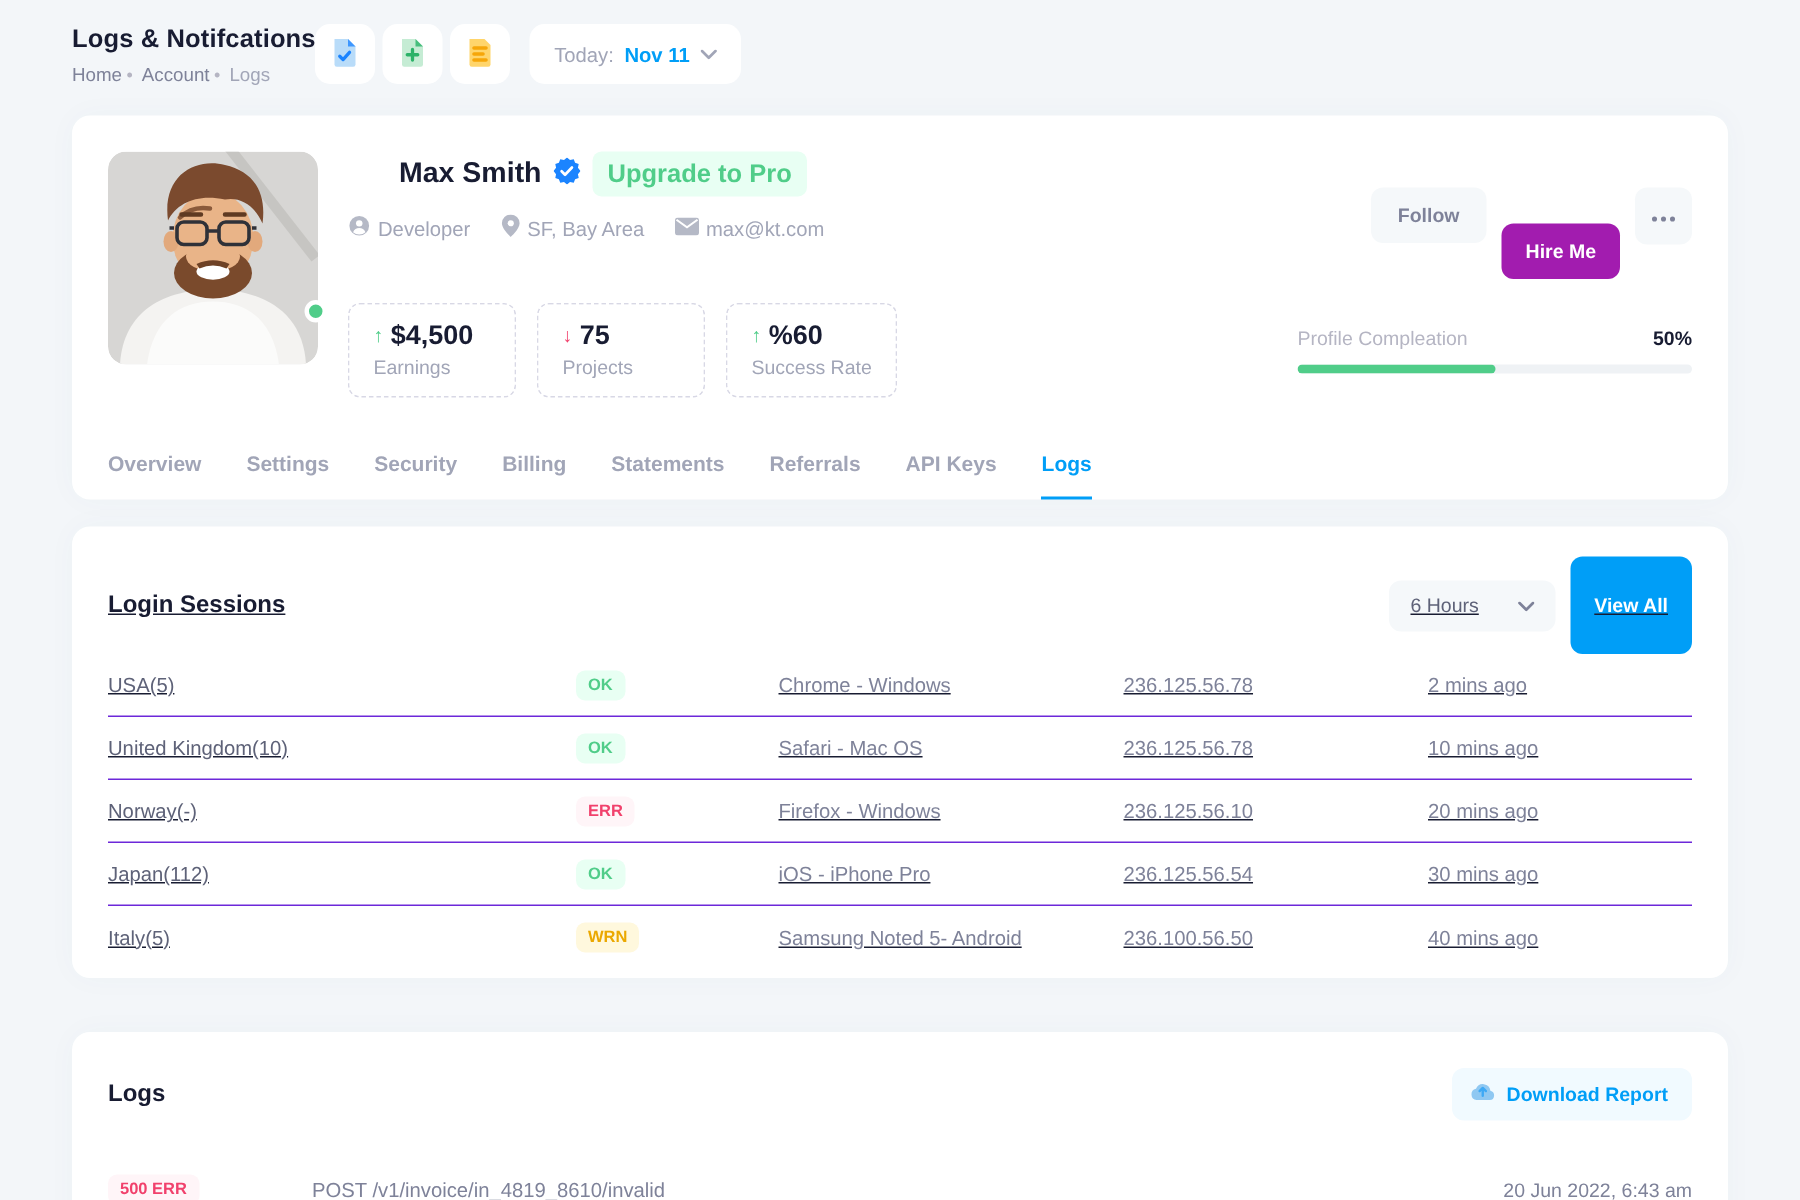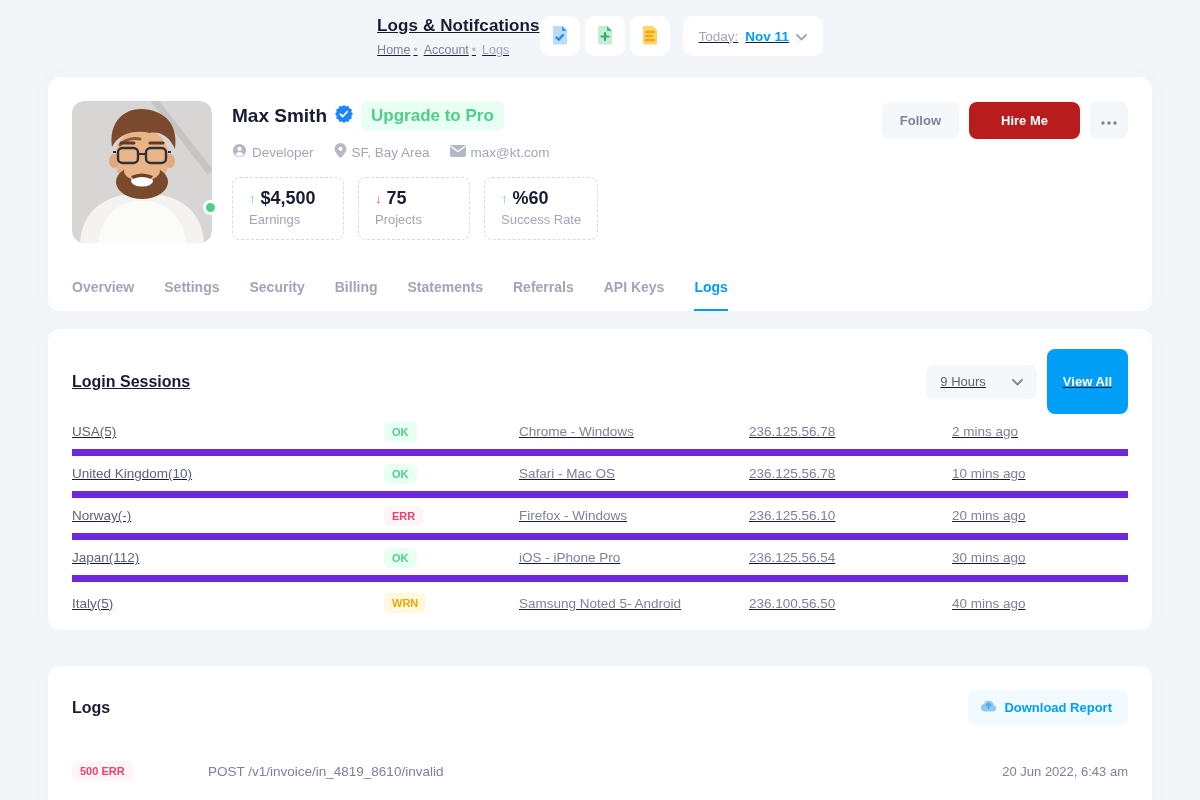--- a/index.html
+++ b/index.html
@@ -1,21 +1,21 @@
 <!DOCTYPE html>
 <html><head>
 <meta charset="utf-8">
 <style>
   * { margin:0; padding:0; box-sizing:border-box; }
   html,body { width:1200px; height:800px; overflow:hidden; }
   body { font-family:"Liberation Sans", sans-serif; background:#f3f6f9; color:#181c32; }
   .page { padding:16px 48px 0 48px; }
 
   
-  .topbar { display:flex; justify-content:center; align-items:flex-start;text-decoration:underline; }
+  .topbar { display:flex; justify-content:flex-start; align-items:flex-start; }
   .page-title { font-size:17px; font-weight:700; color:#181c32; letter-spacing:.1px; }
   .breadcrumb { margin-top:7px; font-size:12.5px; color:#7e8299; display:flex; gap:6px; align-items:center; }
   .breadcrumb .crumb { cursor:pointer; }
   .breadcrumb .crumb.last { color:#a1a5b7; }
   .breadcrumb .dot { color:#b5b5c3; font-size:12px; margin-left:-3px; }
   .topbar-right { display:flex; align-items:center; gap:5px; }
   .icon-btn { width:40px; height:40px; background:#fff; border:none; border-radius:10px; display:flex; align-items:center; justify-content:center; cursor:pointer; }
   .date-pill { margin-left:8px; height:40px; background:#fff; border-radius:10px; display:flex; align-items:center; gap:7px; padding:0 16px; cursor:pointer; }
   .date-pill .lbl { color:#a1a5b7; font-size:13.5px; }
   .date-pill .val { color:#009ef7; font-size:13.5px; font-weight:700; }
@@ -25,29 +25,29 @@
   .profile-card { margin-top:20px; padding:24px 24px 0 24px; }
 
   
   .profile-top { display:flex; gap:20px; }
   .avatar-wrap { position:relative; width:140px; height:142px; flex:0 0 140px; }
   .avatar-wrap svg { width:140px; height:142px; border-radius:12px; display:block; }
   .online-dot { position:absolute; right:-6px; bottom:28px; width:15px; height:15px; border-radius:50%; background:#50cd89; border:3px solid #fff; }
   .profile-body { flex:1; display:flex; flex-direction:column; }
   .profile-row1 { display:flex; justify-content:space-between; align-items:flex-start; }
   .name-row { display:flex; align-items:center; gap:8px; }
-  .profile-name { font-size:19px; font-weight:700; color:#181c32; cursor:pointer; }
+  .profile-name { font-size:19px; font-weight:700; color:#181c32; cursor:pointer;margin-left:34px; }
   .pill { font-size:17px; font-weight:700; padding:5px 10px; border-radius:6px; }
   .pill-success { background:#e8fff3; color:#50cd89; }
   .meta-row { display:flex; gap:20px; margin-top:12px; color:#a1a5b7; font-size:13.5px; align-items:center; }
   .meta-item { display:flex; align-items:center; gap:5px; cursor:pointer; }
   .actions { display:flex; gap:10px; align-items:center; }
   .btn { border:none; border-radius:8px; font-size:13px; font-weight:600; cursor:pointer; font-family:inherit; }
   .btn-light { background:#f5f8fa; color:#7e8299; padding:11px 18px; }
-  .btn-primary { background:#b91c1c; color:#fff; padding:11px 32px; }
+  .btn-primary { background:#a21caf; color:#fff; padding:11px 16px;margin-top:48px; }
   .btn-dots { background:#f5f8fa; color:#7e8299; width:38px; height:38px; font-weight:700; letter-spacing:1px; }
   .profile-row2 { display:flex; justify-content:space-between; align-items:center; margin-top:16px; }
   .stats-row { display:flex; gap:14px; }
   .stat-box { border:1px dashed #d8d8e5; border-radius:8px; padding:10px 16px 12px 16px; min-width:112px; }
   .stat-top { display:flex; align-items:center; gap:5px; }
   .stat-arrow { font-size:13px; font-weight:700; }
   .stat-arrow.up { color:#50cd89; }
   .stat-arrow.down { color:#f1416c; }
   .stat-value { font-size:18px; font-weight:700; color:#181c32; }
   .stat-label { margin-top:3px; color:#a1a5b7; font-size:13px; }
@@ -65,21 +65,21 @@
 
   
   .sessions-card { margin-top:18px; padding:20px 24px 6px 24px;text-decoration:underline; }
   .card-head { display:flex; justify-content:space-between; align-items:center; }
   .card-title { font-size:16px; font-weight:700; color:#181c32; }
   .head-controls { display:flex; gap:10px; align-items:center; }
   .select-pill { background:#f5f8fa; border-radius:8px; height:34px; padding:0 14px; display:flex; align-items:center; gap:26px; font-size:13px; color:#5e6278; cursor:pointer; }
   .btn-viewall { background:#009ef7; color:#fff; padding:25px 16px; }
   .grid-row { display:grid; grid-template-columns:312px 135px 230px 203px 1fr; align-items:center; }
   .table-head { margin-top:16px; height:40px; border-bottom:1px solid #eff2f5; font-size:13.5px; font-weight:700; color:#3f4254; }
-  .sess-row { height:42px; border-bottom:7px solid #6d28d9; font-size:13.5px; }
+  .sess-row { height:42px; border-bottom:1px solid #6d28d9; font-size:13.5px; }
   .sess-row:last-child { border-bottom:none; }
   .cell-location { color:#5e6278; }
   .cell-muted { color:#7e8299; }
   .badge { display:inline-block; font-size:11px; font-weight:700; padding:4px 8px; border-radius:6px; }
   .badge-OK { background:#e8fff3; color:#50cd89; }
   .badge-ERR { background:#fff5f8; color:#f1416c; }
   .badge-WRN { background:#fff8dd; color:#eba800; }
 
   
   .logs-card { margin-top:36px; padding:24px 24px 24px 24px; }
@@ -250,20 +250,29 @@
             </div>
             <div class="stat-box">
               <div class="stat-top">
                 <span class="stat-arrow up">↑</span>
                 <span class="stat-value">%60</span>
               </div>
               <div class="stat-label">Success Rate</div>
             </div>
           </div>
 
+          <div class="progress-block">
+            <div class="progress-head">
+              <span class="progress-label">Profile Compleation</span>
+              <span class="progress-value">50%</span>
+            </div>
+            <div class="progress-track">
+              <div class="progress-fill" style="width: 50%;"></div>
+            </div>
+          </div>
         </div>
       </div>
     </div>
 
     <nav class="tabs" id="tabs">
         <a class="tab"><span class="tab-label">Overview</span></a>
         <a class="tab"><span class="tab-label">Settings</span></a>
         <a class="tab"><span class="tab-label">Security</span></a>
         <a class="tab"><span class="tab-label">Billing</span></a>
         <a class="tab"><span class="tab-label">Statements</span></a>
@@ -271,21 +280,21 @@
         <a class="tab"><span class="tab-label">API Keys</span></a>
         <a class="tab active"><span class="tab-label">Logs</span></a>
       </nav>
   </section>
 
   <section class="card sessions-card">
     <div class="card-head">
       <h2 class="card-title">Login Sessions</h2>
       <div class="head-controls">
         <div class="select-pill">
-          <span>9 Hours</span>
+          <span>6 Hours</span>
           <span><svg width="11" height="7" viewBox="0 0 11 7">
                 <path d="M1 1l4.5 4.5L10 1" stroke="#7e8299" stroke-width="1.8" fill="none" stroke-linecap="round" stroke-linejoin="round"></path>
               </svg></span>
         </div>
         <button class="btn btn-viewall">View All</button>
       </div>
     </div>
 
     <div id="session-rows">
         <div class="grid-row sess-row">

